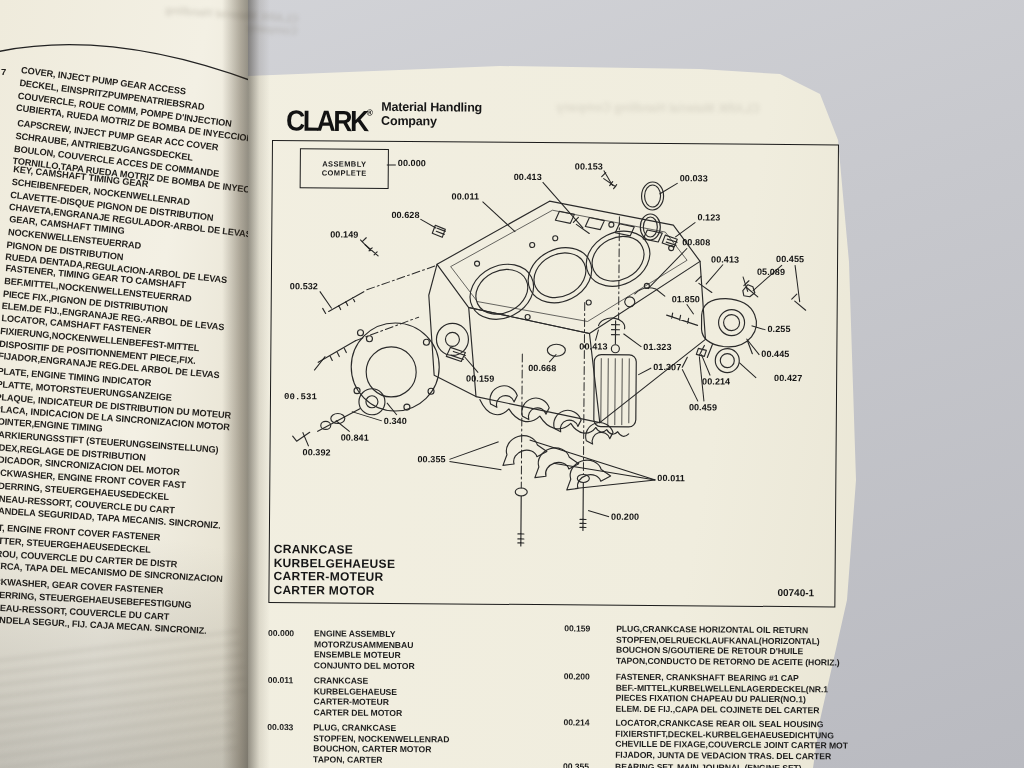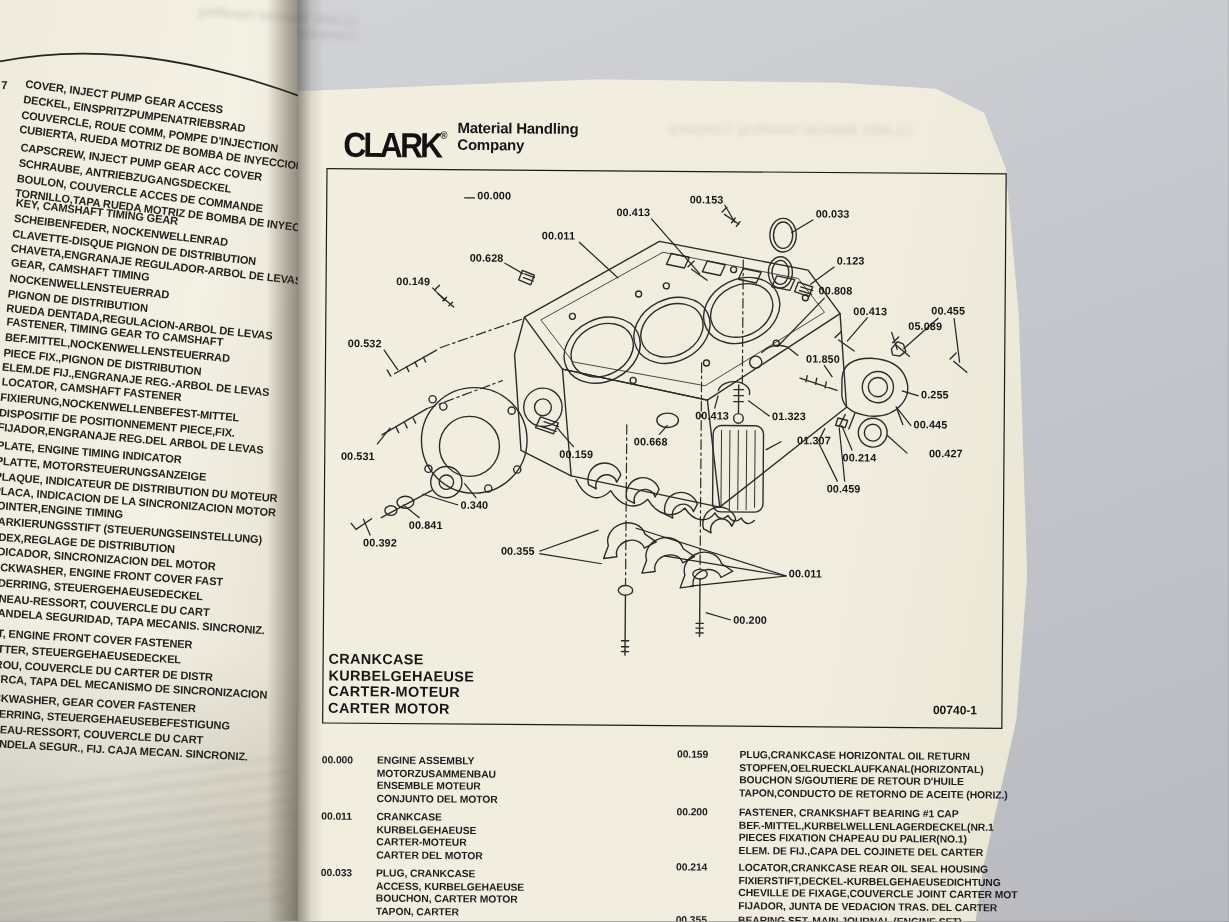--- a/index.html
+++ b/index.html
@@ -143,20 +143,24 @@
 
   <div id="rp-content">
     <div id="clark-logo"><span>CLARK</span><span id="clark-reg">®</span></div>
     <div id="clark-tagline">
       <div>Material Handling</div>
       <div>Company</div>
     </div>
     <div id="ghost2" class="ghost-text">CLARK Material Handling Company</div>
 
     <div id="fig-box"></div>
+    <div id="assembly-box">
+      <div>ASSEMBLY</div>
+      <div>COMPLETE</div>
+    </div>
 
     <svg class="layer">
       <g class="ln">
         <path d="M438,263 L550,199 L674,222 L701,258 L591,331 L470,306 Z"></path>
         <path d="M452,265 L553,208 L666,229 L688,257 L589,319 L479,300 Z" stroke-width=".7"></path>
         <path d="M470,306 L478,395 L602,420 L591,331 Z"></path>
         <path d="M701,258 L707,336 L602,420"></path>
         <path d="M438,263 L430,294 L436,374 L478,395"></path>
         <circle cx="454" cy="338" r="16"></circle>
           <circle cx="454" cy="338" r="7"></circle>
@@ -327,25 +331,25 @@
         <span class="plabel" style="left: 712px; top: 251px;">00.413</span>
         <span class="plabel" style="left: 777px; top: 250px;">00.455</span>
         <span class="plabel" style="left: 730px; top: 263px; padding-left: 28px;">05.089</span>
         <span class="plabel" style="left: 291px; top: 281px;">00.532</span>
         <span class="plabel" style="left: 673px; top: 291px;">01.850</span>
         <span class="plabel" style="left: 769px; top: 320px;">0.255</span>
         <span class="plabel" style="left: 645px; top: 339px;">01.323</span>
         <span class="plabel" style="left: 581px; top: 339px;">00.413</span>
         <span class="plabel" style="left: 763px; top: 345px; text-align: right;">00.445</span>
         <span class="plabel" style="left: 530px; top: 361px;">00.668</span>
-        <span class="plabel" style="left: 655px; top: 359px; margin-left: 11px;">01.307</span>
+        <span class="plabel" style="left: 655px; top: 359px;">01.307</span>
         <span class="plabel" style="left: 468px; top: 372px;">00.159</span>
         <span class="plabel" style="left: 704px; top: 373px;">00.214</span>
         <span class="plabel" style="left: 776px; top: 369px;">00.427</span>
-        <span class="plabel" style="left: 286px; top: 375px;">00.531</span>
+        <span class="plabel" style="left: 286px; top: 392px; font-family: Liberation Mono, monospace;">00.531</span>
         <span class="plabel" style="left: 691px; top: 399px;">00.459</span>
         <span class="plabel" style="left: 386px; top: 415px;">0.340</span>
         <span class="plabel" style="left: 343px; top: 432px;">00.841</span>
         <span class="plabel" style="left: 305px; top: 447px;">00.392</span>
         <span class="plabel" style="left: 420px; top: 453px;">00.355</span>
         <span class="plabel" style="left: 660px; top: 470px;">00.011</span>
         <span class="plabel" style="left: 614px; top: 509px;">00.200</span>
       </div>
 
     <div id="fig-title">
@@ -372,21 +376,21 @@
             <div>CRANKCASE</div>
             <div>KURBELGEHAEUSE</div>
             <div>CARTER-MOTEUR</div>
             <div>CARTER DEL MOTOR</div>
           </div>
         </div>
         <div class="pentry" style="left: 272px; top: 722px;">
           <span class="pnum" style="width: 46px;">00.033</span>
           <div>
             <div>PLUG, CRANKCASE</div>
-            <div>ACCESS, KURBELGEHAEUSE</div>
+            <div>STOPFEN, NOCKENWELLENRAD</div>
             <div>BOUCHON, CARTER MOTOR</div>
             <div>TAPON, CARTER</div>
           </div>
         </div>
         <div class="pentry" style="left: 568px; top: 621px;">
           <span class="pnum" style="width: 52px;">00.159</span>
           <div>
             <div>PLUG,CRANKCASE HORIZONTAL OIL RETURN</div>
             <div>STOPFEN,OELRUECKLAUFKANAL(HORIZONTAL)</div>
             <div>BOUCHON S/GOUTIERE DE RETOUR D'HUILE</div>

